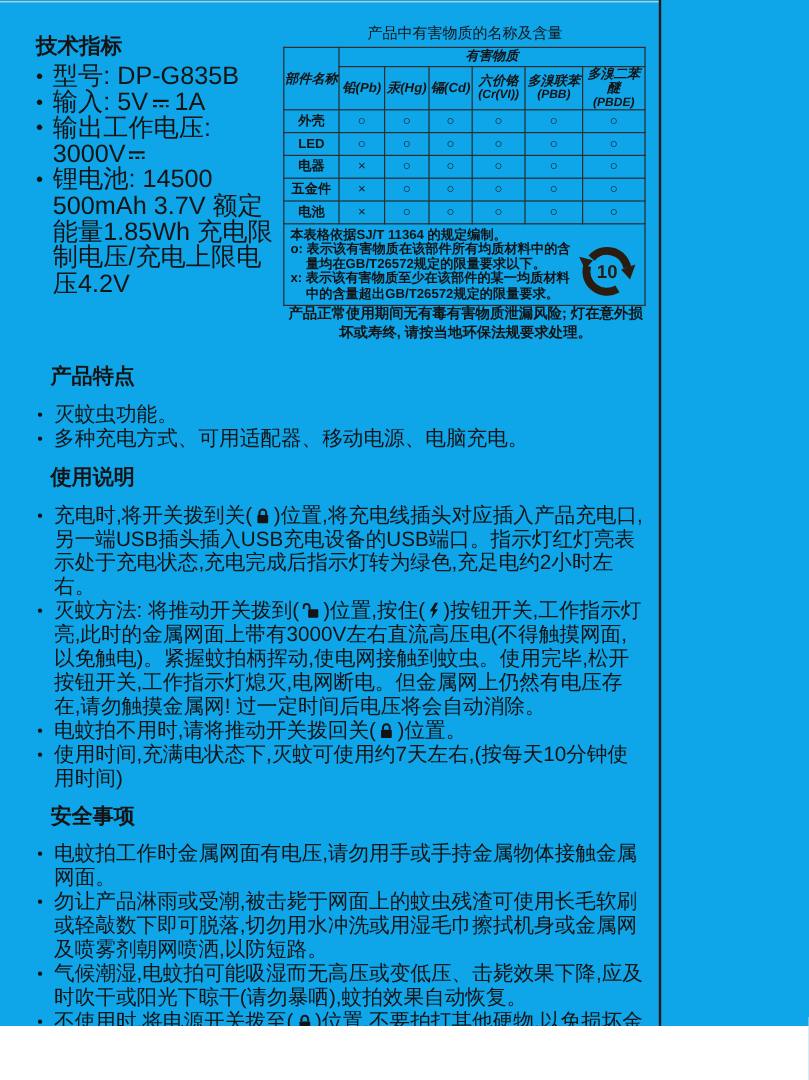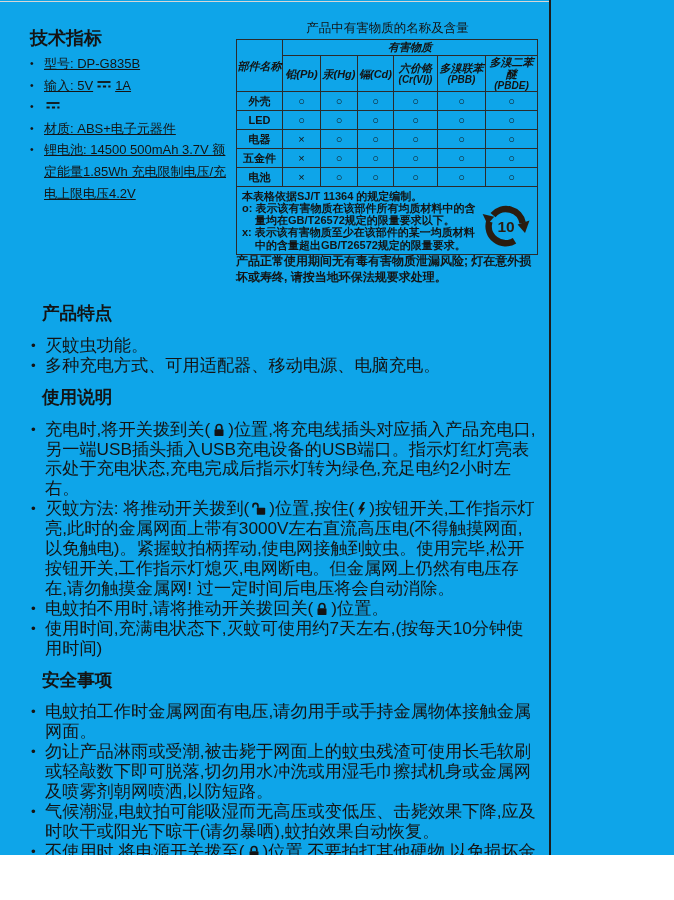--- a/index.html
+++ b/index.html
@@ -8,21 +8,21 @@
     font-family:"Liberation Sans","DejaVu Sans",sans-serif;color:#141414;
   }
   
   .edge-right{position:absolute;left:549px;top:0;width:2px;height:897px;background:#1c1c1c;}
   .edge-top{position:absolute;left:0;top:1px;width:550px;height:1px;background:#d6d6d6;}
   .edge-bottom{position:absolute;left:0;top:896px;width:674px;height:1px;background:#bdbdbd;}
 
   
   .tech{position:absolute;left:30px;top:26px;width:208px;}
   .tech h1{font-size:18px;font-weight:bold;margin:0 0 3px 0;}
-  .tech ul{list-style:none;margin:0;padding:0;font-size:13px;line-height:21.6px;text-decoration:underline;}
+  .tech ul{list-style:none;margin:0;padding:0;font-size:21px;line-height:21.6px;}
   .tech li{position:relative;padding-left:14px;}
   .tech li::before{content:"•";position:absolute;left:0;top:0;font-size:0.8em;}
 
   
   .dc{display:inline-block;vertical-align:1px;margin:0 3px;}
   .dc.tight{margin:0 1px;}
 
   
   .rohs{position:absolute;left:236px;top:20px;width:303px;}
   .rohs-title{text-align:center;font-weight:normal;font-size:12.5px;margin:0 0 2px 0;}
@@ -35,21 +35,21 @@
   table.haz tbody td{height:18px;}
   .cell-name{font-weight:bold;font-size:11px;}
   .sym-o{font-size:10.5px;}
   .sym-x{font-size:13.5px;}
   .notes-cell{height:72px;text-align:left !important;position:relative;
     padding:3px 58px 3px 5px !important;font-weight:bold;font-size:10.7px;line-height:13.4px;}
   .note-line{margin:0;}
   .note-hang{margin:0;padding-left:13px;text-indent:-13px;}
   .epup{position:absolute;right:4px;top:14px;}
 
-  .disposal{position:absolute;left:236px;top:254px;width:304px;font-size:12px;font-weight:bold;line-height:15.5px;}
+  .disposal{position:absolute;left:236px;top:254px;width:304px;font-size:12px;font-weight:bold;line-height:15.5px;text-align:center;}
 
   
   .bodytxt{position:absolute;left:30px;top:292px;width:507px;font-size:17.2px;line-height:19.9px;}
   .bodytxt h2{font-size:17.6px;font-weight:bold;margin:12px;}
   .bodytxt ul{list-style:none;margin:0;padding:0;}
   .bodytxt li{position:relative;padding-left:15px;}
   .bodytxt li::before{content:"•";position:absolute;left:1px;top:0;font-size:0.78em;}
 
   .ic{display:inline-block;vertical-align:-2px;margin:0 3px;}
 </style>
@@ -62,25 +62,24 @@
   <div class="edge-bottom"></div>
 
   <section class="tech">
     <h1>技术指标</h1>
     <ul>
       <li><span>型号: DP-G835B</span></li>
       <li><span>输入: 5V</span><svg class="dc" width="16" height="10" viewBox="0 0 16 10">
             <line x1="1.5" y1="3" x2="14.5" y2="3" stroke="#141414" stroke-width="1.8"></line>
             <line x1="1.5" y1="7.5" x2="14.5" y2="7.5" stroke="#141414" stroke-width="1.8" stroke-dasharray="3.2 2.2"></line>
           </svg><span>1A</span></li>
-      <li><svg class="dc tight" width="16" height="10" viewBox="0 0 16 10">
+      <li><span>输出工作电压: 3000V</span><svg class="dc tight" width="16" height="10" viewBox="0 0 16 10">
             <line x1="1.5" y1="3" x2="14.5" y2="3" stroke="#141414" stroke-width="1.8"></line>
             <line x1="1.5" y1="7.5" x2="14.5" y2="7.5" stroke="#141414" stroke-width="1.8" stroke-dasharray="3.2 2.2"></line>
           </svg></li>
-      <li><span>材质: ABS+电子元器件</span></li>
       <li><span>锂电池: 14500 500mAh 3.7V 额定能量1.85Wh 充电限制电压/充电上限电压4.2V</span></li>
     </ul>
   </section>
 
   <section class="rohs">
     <div class="rohs-title">产品中有害物质的名称及含量</div>
     <table class="haz">
       <colgroup>
         <col style="width:46px">
           <col style="width:38px">

